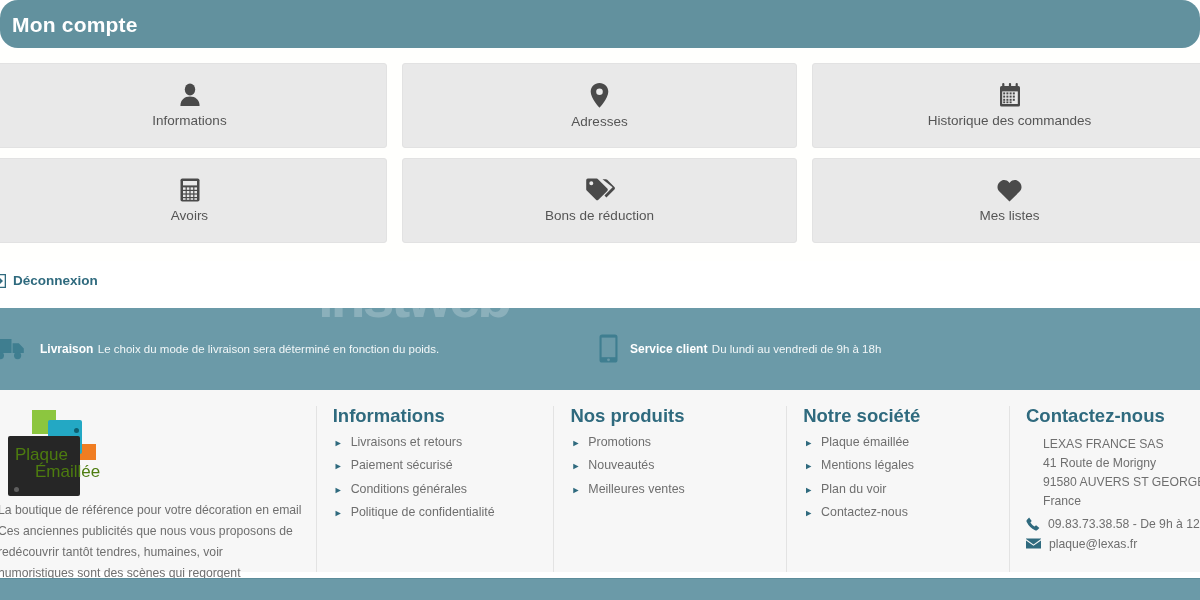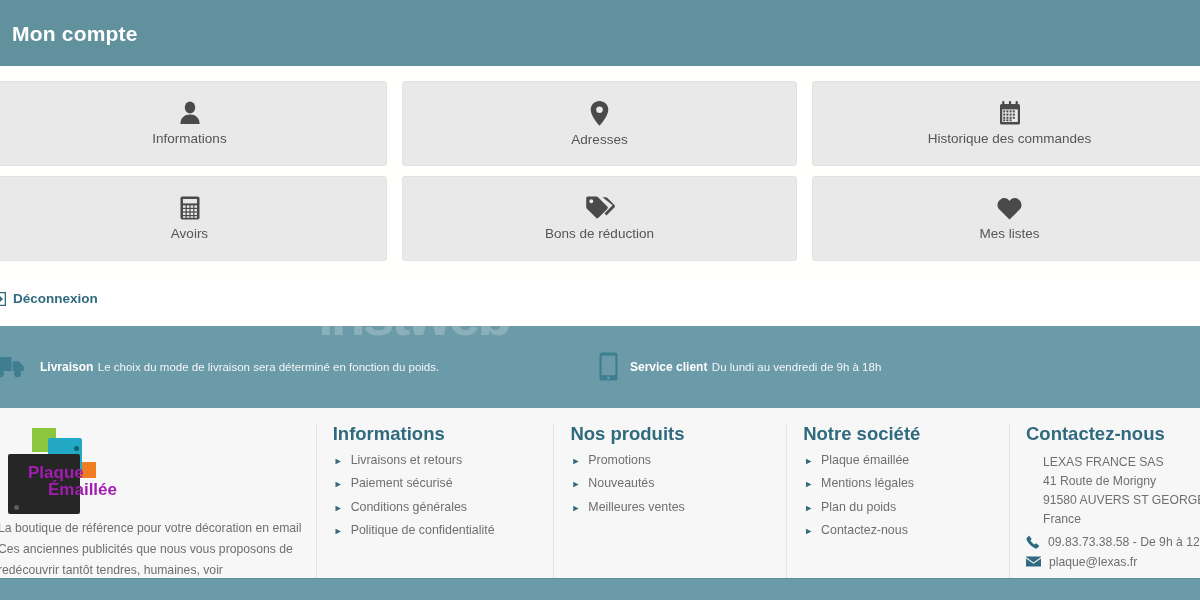--- a/index.html
+++ b/index.html
@@ -6,25 +6,26 @@
   html, body {
     width: 1200px; height: 600px;
     font-family: "Liberation Sans", sans-serif;
     background: #ffffff;
     overflow: hidden;
   }
   .page { position: relative; width: 1200px; height: 600px; overflow: hidden; }
 
   
   .page-header {
-    height: 66px;
+    height: 48px;
     background: #62919e;
     display: flex;
     align-items: center;
     padding-left: 12px;
+    border-radius: 18px;
   }
   .page-header h1 {
     color: #ffffff;
     font-size: 21px;
     font-weight: bold;
     letter-spacing: .2px;
     line-height: 1;
   }
 
   
@@ -158,22 +159,22 @@
   .logo .sq-green  { width: 24px; height: 24px; background: #8cc63f; left: 28px; top: 2px; }
   .logo .sq-cyan   { width: 34px; height: 34px; background: #23a8c4; left: 44px; top: 12px; border-radius:2px; }
   .logo .sq-orange { width: 16px; height: 16px; background: #f07d22; left: 76px; top: 36px; }
   .logo .sq-dark {
     width: 72px; height: 60px; background: #262626; left: 4px; top: 28px;
     border-radius: 2px;
   }
   .logo .dot-w { position:absolute; width:5px; height:5px; border-radius:50%; background:#0d5f70; left:70px; top:20px; }
   .logo .dot-g { position:absolute; width:5px; height:5px; border-radius:50%; background:#5e5e5e; left:10px; top:79px; }
   .logo .ltext {
-    position: absolute; left: 24px; top: 38px;
-    color: #a21caf; font-weight: bold; z-index: 3;
+    position: absolute; left: 11px; top: 38px;
+    color: #4d7c0f; font-weight: normal; z-index: 3;
     line-height: 1.05;
   }
   .logo .ltext .l1 { font-size: 17px; display: block; }
   .logo .ltext .l2 { font-size: 17px; display: block; padding-left: 20px; }
 
   .brand-desc {
     color: #6f6f6f;
     font-size: 12.2px;
     line-height: 1.73;
     margin-left: -6px;
@@ -446,21 +447,21 @@
         <li>
             <span class="car">►</span>
             <a href="#">Plaque émaillée</a>
           </li>
         <li>
             <span class="car">►</span>
             <a href="#">Mentions légales</a>
           </li>
         <li>
             <span class="car">►</span>
-            <a href="#">Plan du poids</a>
+            <a href="#">Plan du voir</a>
           </li>
         <li>
             <span class="car">►</span>
             <a href="#">Contactez-nous</a>
           </li>
       </ul>
     </div>
 
     <div class="fcol fcol-contact">
       <div class="fhead">Contactez-nous</div>

